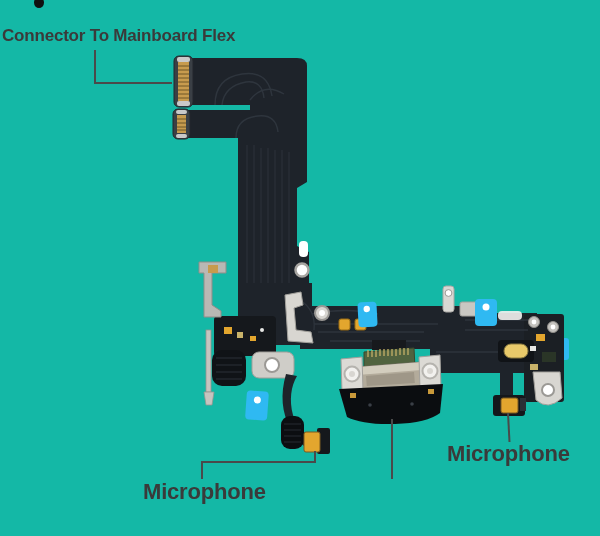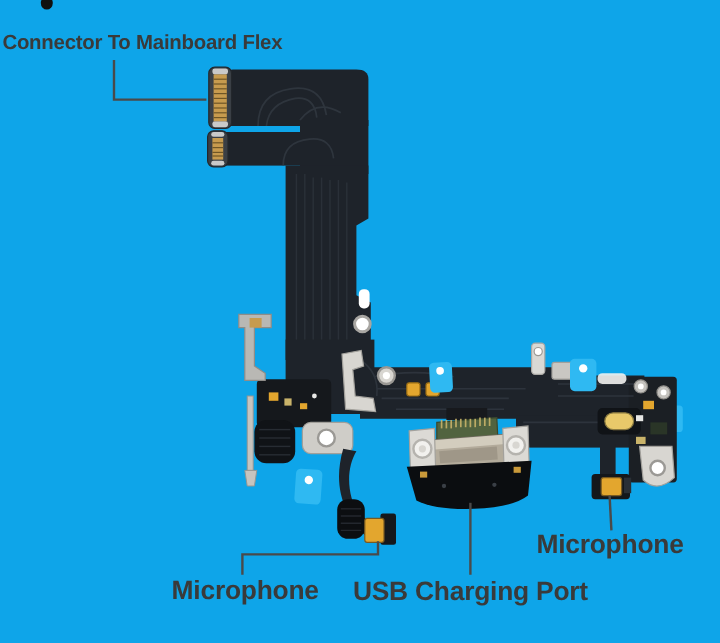--- a/index.html
+++ b/index.html
@@ -1,19 +1,19 @@
 <!DOCTYPE html>
 <html><head>
 <meta charset="utf-8">
 <style>
   html,body{margin:0;padding:0;background:#fff;}
   #stage{
     position:relative;
     width:600px;height:536px;
-    background:#0ea5e9;
+    background:#14b8a6;
     overflow:hidden;
     font-family:"Liberation Sans", sans-serif;
   }
   .label{
     position:absolute;
     font-weight:bold;
     color:#3a3a3a;
     white-space:nowrap;
     letter-spacing:-0.2px;
   }
@@ -40,21 +40,20 @@
   svg{position:absolute;left:0;top:0;}
 </style>
 </head>
 <body>
 
 <div id="stage">
 
   <div class="bullet-dot"></div>
   <div class="label label-top">Connector To Mainboard Flex</div>
   <div class="label label-mic-left">Microphone</div>
-  <div class="label label-usb">USB Charging Port</div>
   <div class="label label-mic-right">Microphone</div>
 
   <svg width="600" height="536" viewBox="0 0 600 536">
 
     <g>
 
       <path d="M188,63 Q188,58 194,58 L297,58 Q307,58 307,66 L307,105 L188,105 Z" fill="#1e232a"></path>
 
       <rect x="184" y="110" width="70" height="28" fill="#1e232a"></rect>
 

